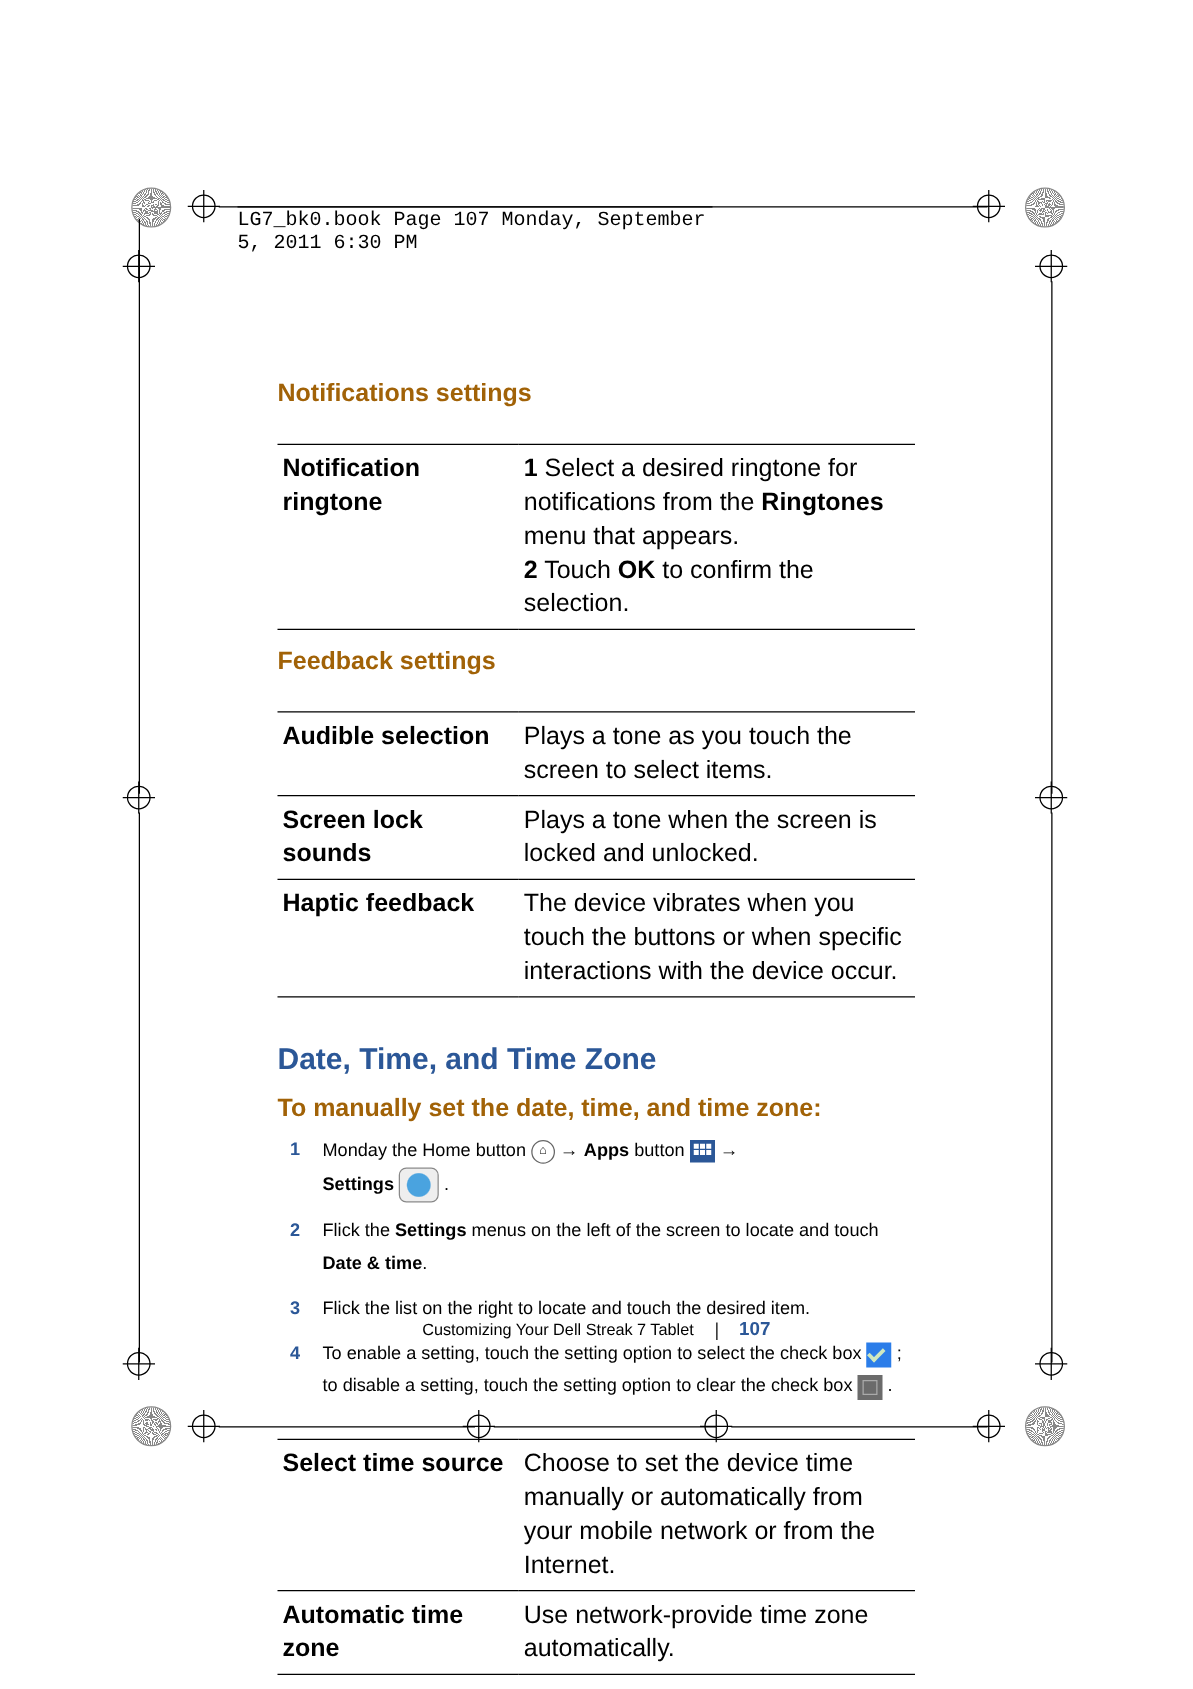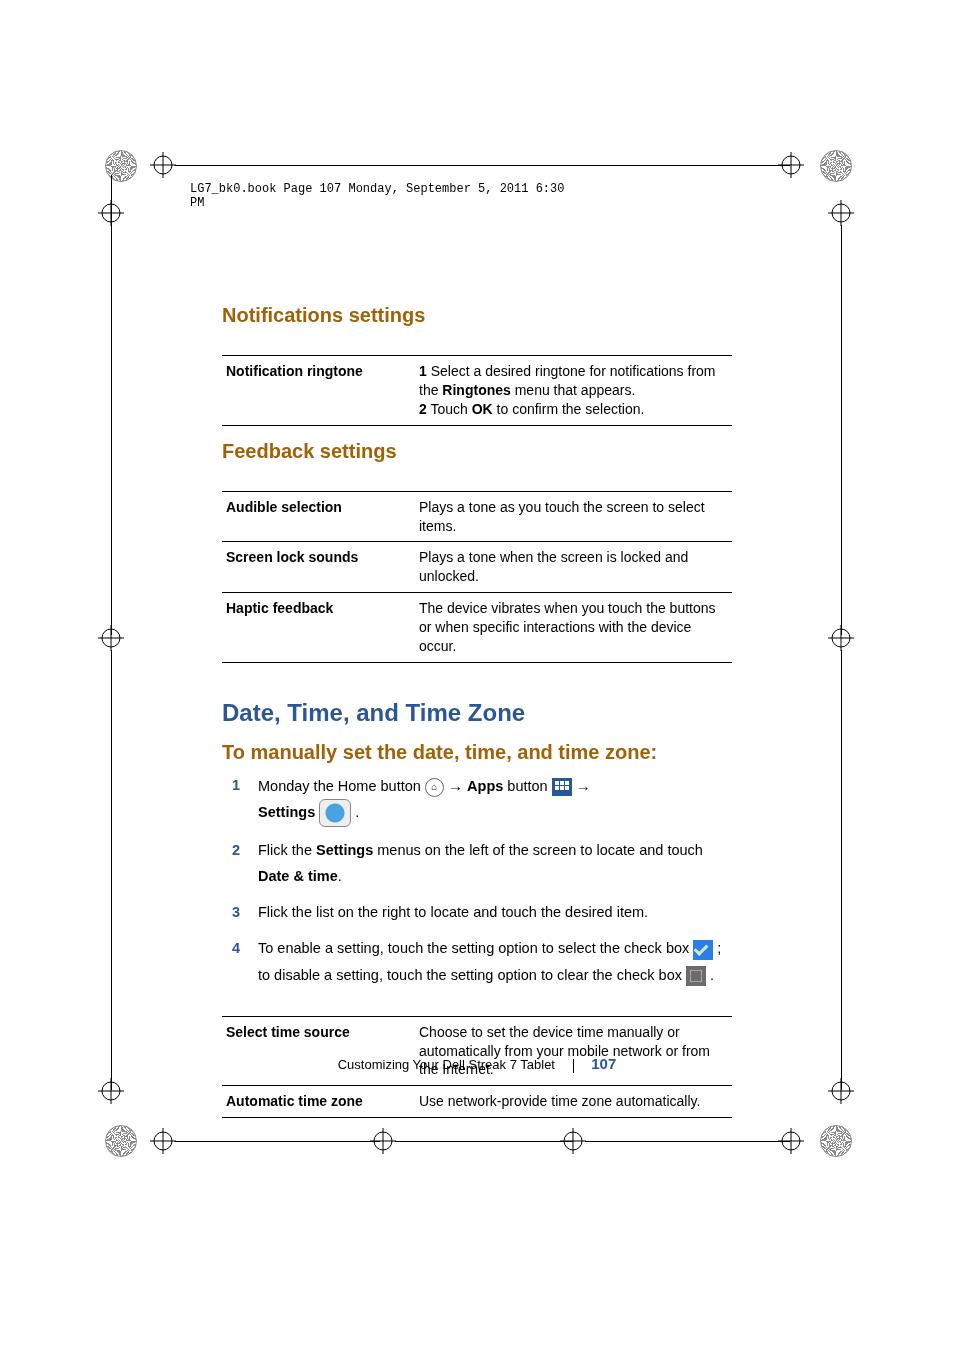--- a/index.html
+++ b/index.html
@@ -17,40 +17,40 @@
     left: 222px;
     top: 290px;
     width: 510px;
   }
   .header-line {
     position: absolute;
     top: 165px;
     left: 190px;
     border-top: 1px solid #000;
     width: 380px;
-    padding-top: 16px;
+    padding-top: 1px;
     font-family: "Courier New", monospace;
-    font-size: 12px;
+    font-size: 16px;
   }
   h3 {
     color: #a16207;
     font-size: 20px;
     font-weight: bold;
     margin: 14px 0 6px 0;
   }
   h2 {
     color: #2b5797;
     font-size: 24px;
     font-weight: bold;
     margin: 36px 0 10px 0;
   }
   table.settings {
     width: 100%;
     border-collapse: collapse;
-    font-size: 14px;
+    font-size: 20px;
     margin-top: 28px;
   }
   table.settings td {
     vertical-align: top;
     padding: 6px 4px 6px 4px;
   }
   table.settings tr {
     border-top: 1px solid #000;
   }
   table.settings tr.last {

